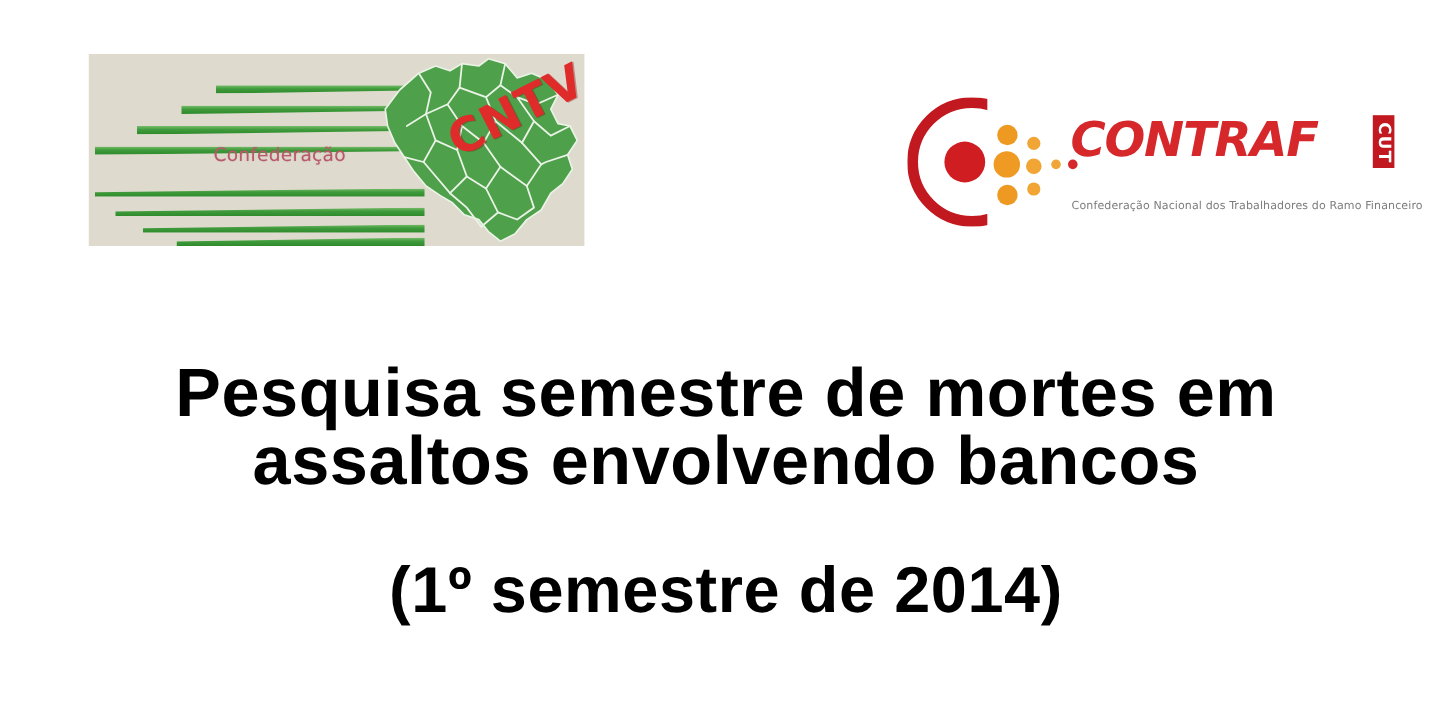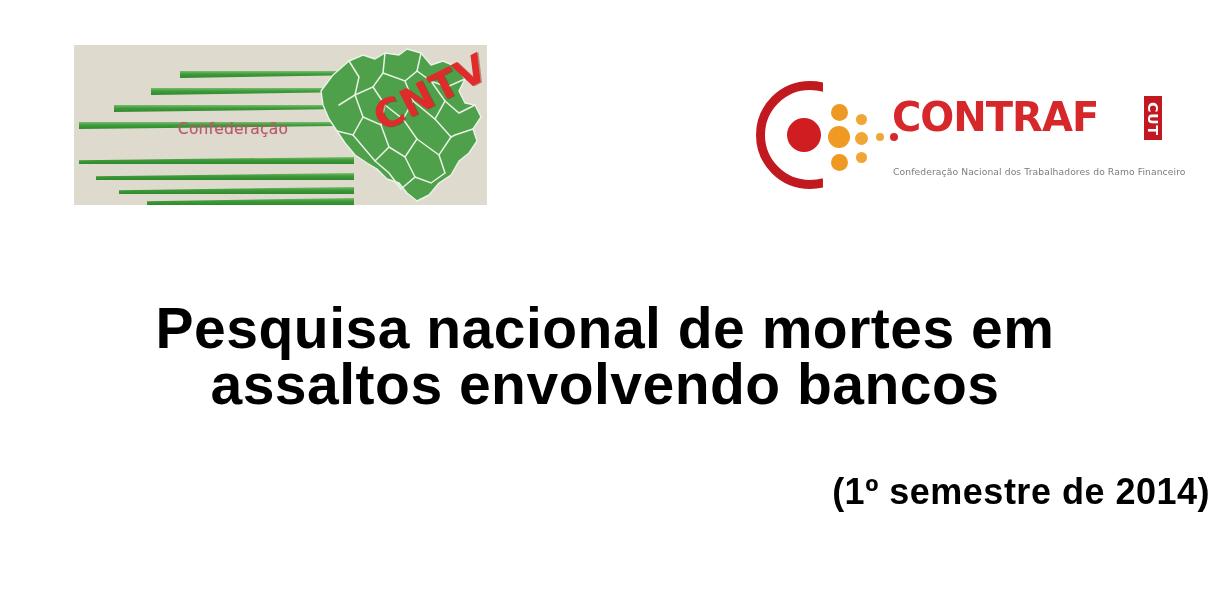--- a/index.html
+++ b/index.html
@@ -157,20 +157,21 @@
     position: absolute;
     left: 140px;
     top: 18px;
     font-family: "DejaVu Sans", sans-serif;
     font-weight: 700;
     font-size: 40px;
     line-height: 42px;
     letter-spacing: -1px;
     color: #d6272b;
     white-space: nowrap;
+    font-style: italic;
   }
   #contraf-cut {
     position: absolute;
     left: 392px;
     top: 18px;
     width: 18px;
     height: 44px;
     background: #c2181f;
   }
   #contraf-cut span {
@@ -214,25 +215,24 @@
     line-height: 56px;
     color: #000000;
     letter-spacing: 0.5px;
     padding: 0 120px;
   }
   #subtitle {
     margin: 0;
     padding-top: 56px;
     font-family: "Liberation Sans", sans-serif;
     font-weight: 700;
-    font-size: 36px;
+    font-size: 54px;
     line-height: 48px;
     color: #000000;
     letter-spacing: 0.5px;
-    text-align: right;
   }
 </style>
 </head>
 <body>
 
 <div id="slide">
 
   <div id="logo-band">
 
     <div id="cntv-logo">
@@ -297,17 +297,17 @@
       <div id="contraf-cut">
         <span>CUT</span>
       </div>
 
       <div id="contraf-sub">Confederação Nacional dos Trabalhadores do Ramo Financeiro</div>
     </div>
 
   </div>
 
   <div id="title-block">
-    <h1 id="main-title">Pesquisa nacional de mortes em assaltos envolvendo bancos</h1>
+    <h1 id="main-title">Pesquisa semestre de mortes em assaltos envolvendo bancos</h1>
     <p id="subtitle">(1º semestre de 2014)</p>
   </div>
 
 </div>
 
 </body></html>

